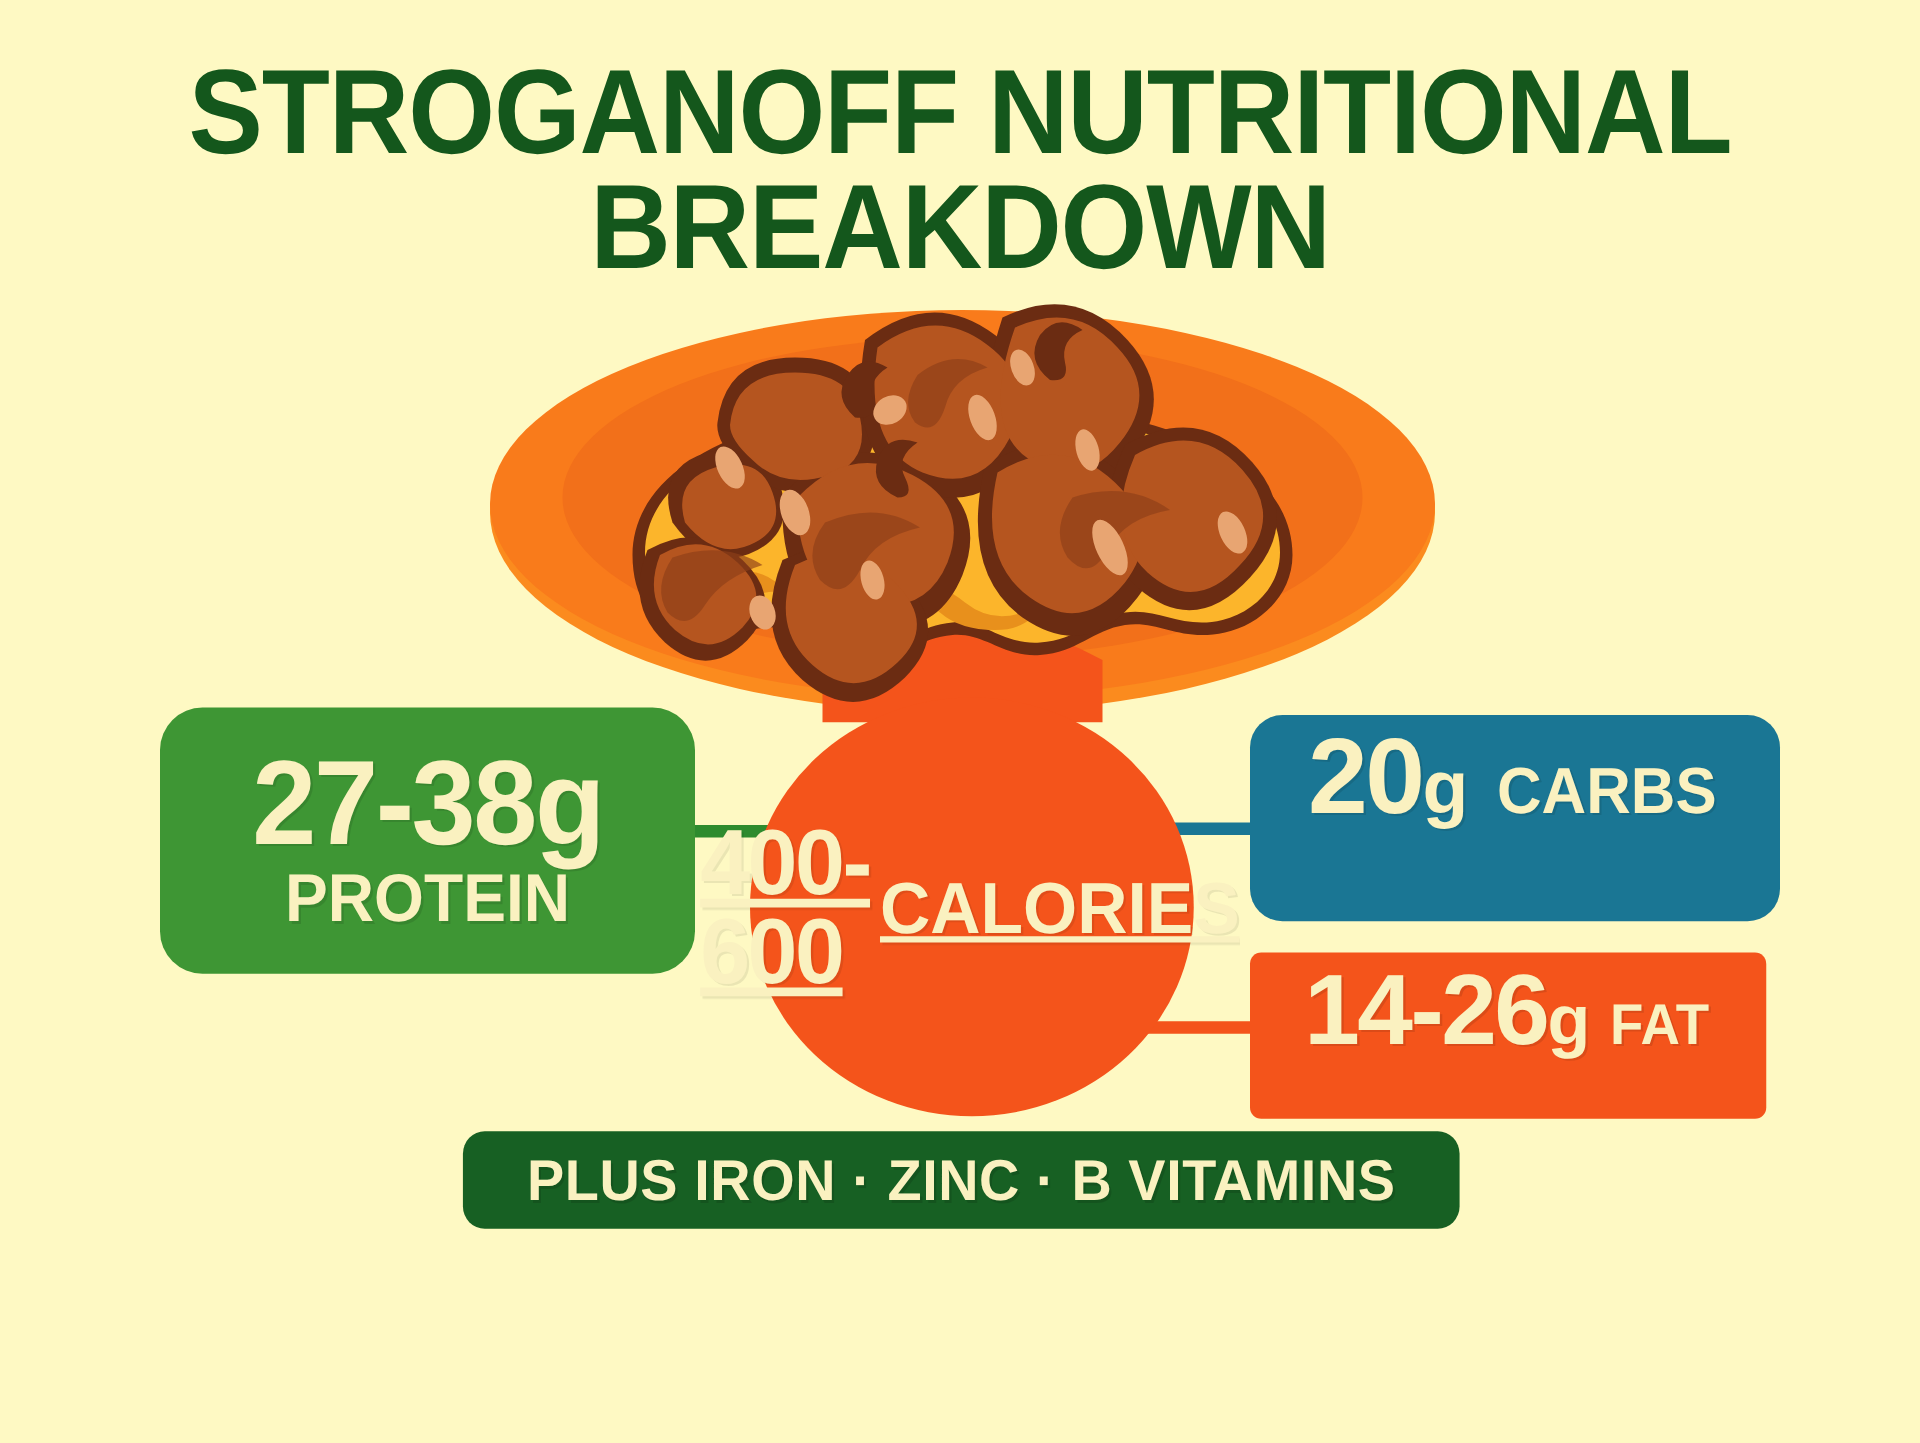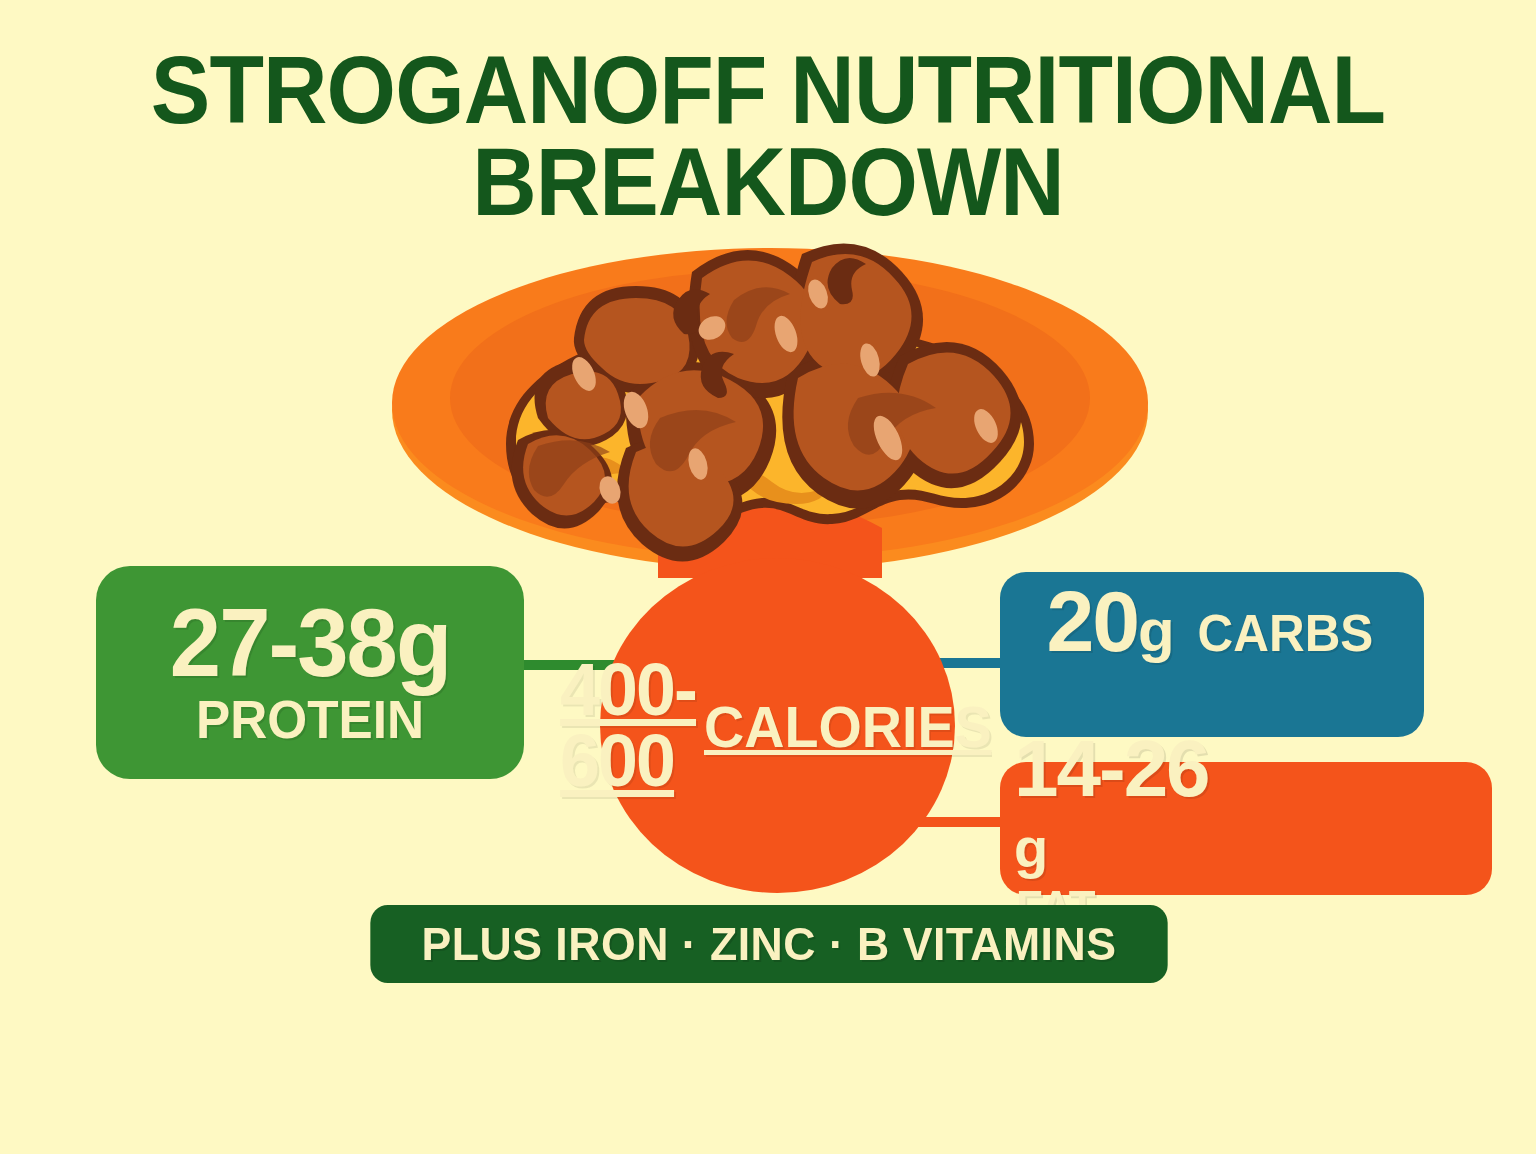--- a/index.html
+++ b/index.html
@@ -64,21 +64,21 @@
     display: flex;
     flex-direction: column;
     align-items: center;
     justify-content: center;
     color: #FAF1C0;
     text-shadow: 2px 2px 0 rgba(0,0,0,0.10);
     user-select: none;
   }
 
   .badge-protein {
-    left: 96px; top: 566px; width: 428px; height: 213px;
+    left: 128px; top: 566px; width: 428px; height: 213px;
     background: #3E9634;
     border-radius: 34px;
   }
   .badge-protein .big {
     font-size: 96px; font-weight: bold; line-height: 0.92;
     letter-spacing: -2px;
     transform: scaleX(0.96);
   }
   .badge-protein .small {
     font-size: 54px; font-weight: bold; line-height: 1.0;
@@ -92,24 +92,24 @@
     border-radius: 26px;
     flex-direction: row;
     align-items: baseline;
     justify-content: center;
   }
   .badge-carbs .num  { font-size: 86px; font-weight: bold; letter-spacing: -2px; }
   .badge-carbs .unit { font-size: 60px; font-weight: bold; }
   .badge-carbs .lbl  { font-size: 52px; font-weight: bold; margin-left: 18px; transform: scaleX(0.95); }
 
   .badge-fat {
-    left: 1000px; top: 762px; width: 492px; height: 133px;
+    left: 1000px; top: 762px; width: 413px; height: 133px;
     background: #F4541B;
-    border-radius: 26px;
-    flex-direction: column;
+    border-radius: 9px;
+    flex-direction: row;
     align-items: baseline;
     justify-content: center;
   }
   .badge-fat .num  { font-size: 80px; font-weight: bold; letter-spacing: -2px; }
   .badge-fat .unit { font-size: 56px; font-weight: bold; }
   .badge-fat .lbl  { font-size: 46px; font-weight: bold; margin-left: 14px; transform: scaleX(0.95); }
 
   
   .circle {
     position: absolute;

